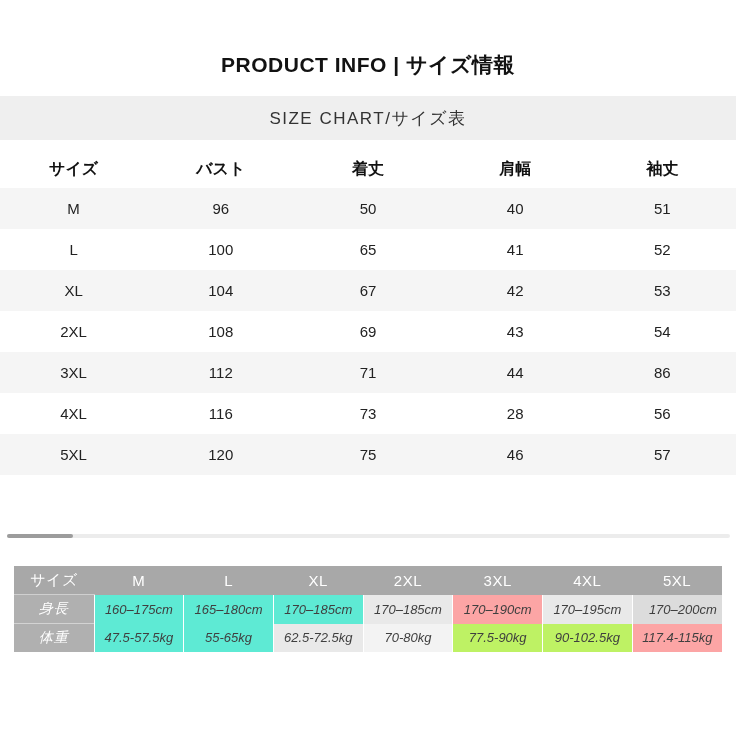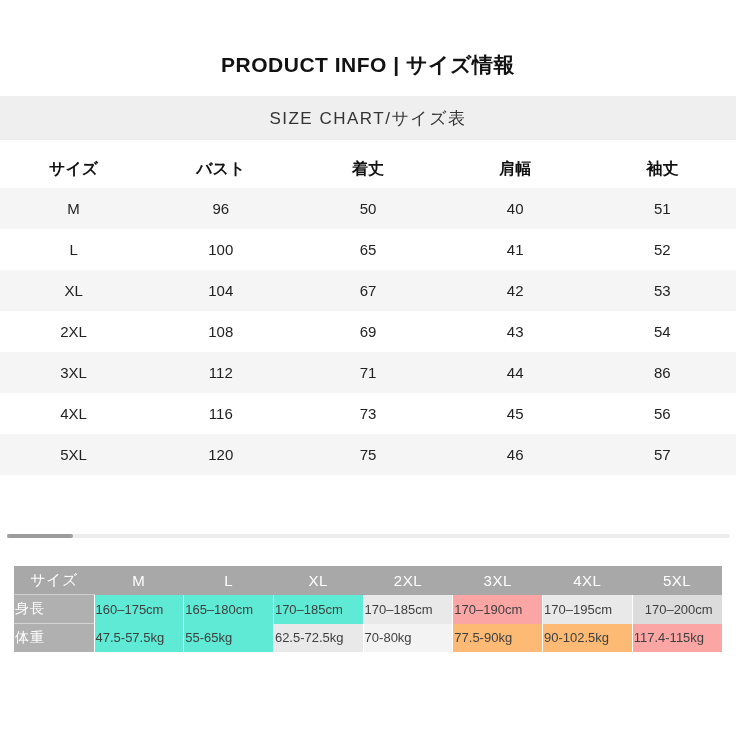--- a/index.html
+++ b/index.html
@@ -49,33 +49,33 @@
   
   .model-table{
     width:708px;table-layout:fixed;margin:28px auto 0 auto;
   }
   .model-table .label-col{width:80px;}
   .model-table th{
     height:26px;background:#a8a8a8;color:#ffffff;font-weight:normal;
     font-size:15px;text-align:center;vertical-align:middle;letter-spacing:.5px;
   }
   .model-table td{
-    height:26px;font-size:13px;color:#3f3f3f;text-align:left;
-    vertical-align:middle;border-left:1px solid #ffffff;
+    height:26px;font-size:13px;color:#3f3f3f;text-align:center;
+    vertical-align:middle;border-left:1px solid #ffffff;font-style:italic;
   }
   .model-table td.rowlabel{
     background:#b0b0b0;color:#ffffff;font-size:14px;letter-spacing:1px;
     border-top:1px solid rgba(255,255,255,.45);border-left:none;
   }
   .bg-w{background:#5eead4;}
   .bg-a{background:#e9e9e9;}
   .bg-b{background:#fca5a5;}
   .bg-c{background:#dcdcdc;padding-left:12px;}
   .bg-d{background:#f3f3f3;margin-left:40px;}
-  .bg-e{background:#fdba74;margin-top:28px;}
+  .bg-e{background:#bef264;margin-top:28px;}
 </style>
 </head>
 <body>
 
 <div class="page">
 
   <div class="title">PRODUCT INFO | サイズ情報</div>
 
   <div class="band">
     <span>SIZE CHART/サイズ表</span>
@@ -124,21 +124,21 @@
         <td>3XL</td>
         <td>112</td>
         <td>71</td>
         <td>44</td>
         <td>86</td>
       </tr>
       <tr>
         <td>4XL</td>
         <td>116</td>
         <td>73</td>
-        <td>45</td>
+        <td>28</td>
         <td>56</td>
       </tr>
       <tr class="stripe">
         <td>5XL</td>
         <td>120</td>
         <td>75</td>
         <td>46</td>
         <td>57</td>
       </tr>
     </tbody>

